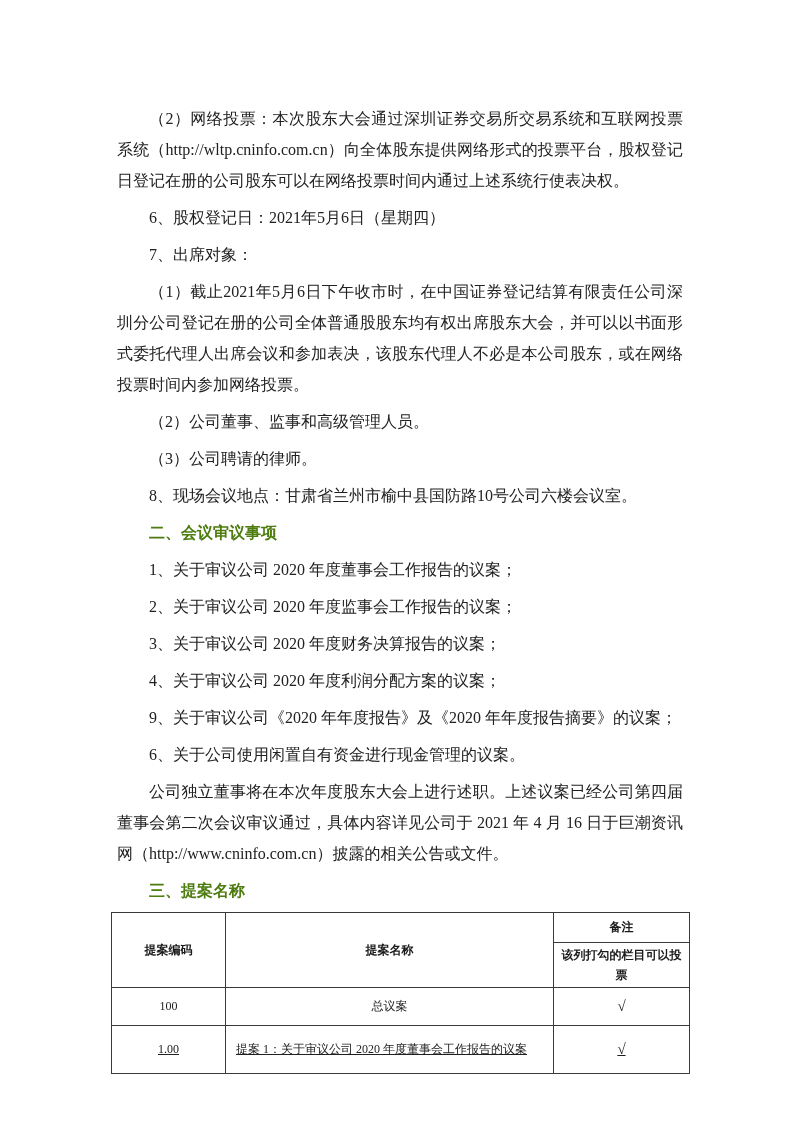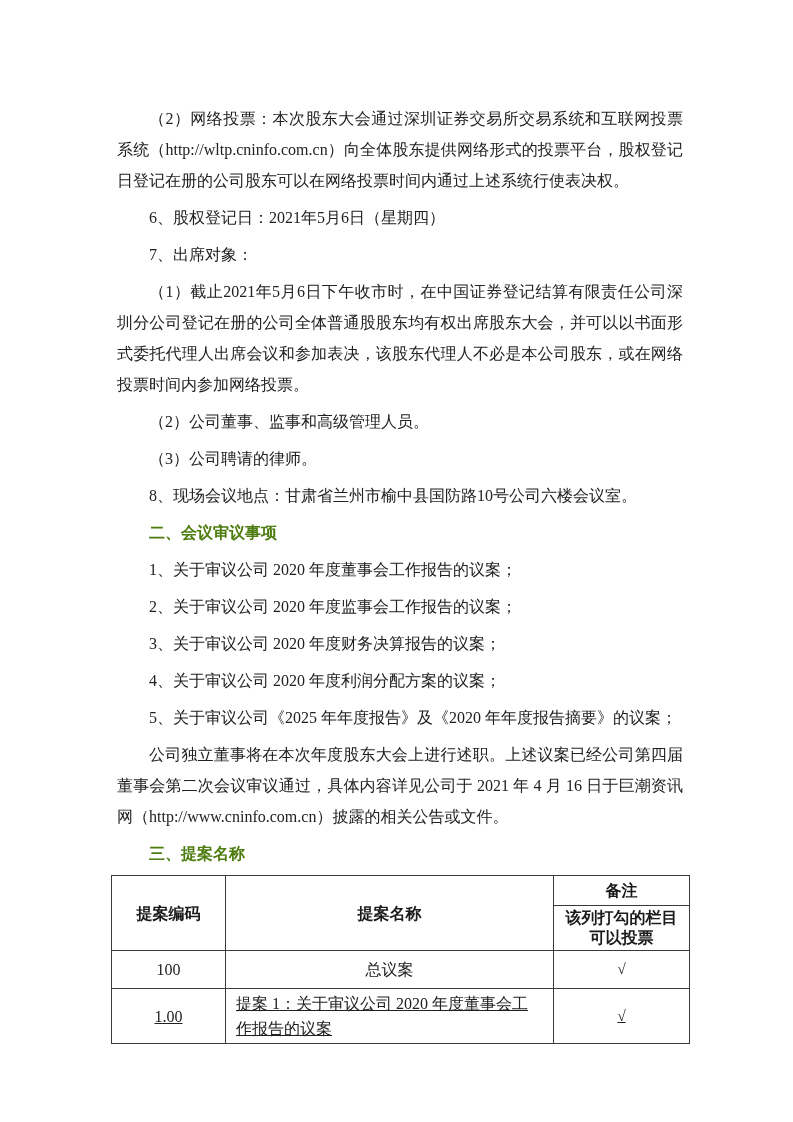--- a/index.html
+++ b/index.html
@@ -37,21 +37,21 @@
     color: #4d7c0f;
   }
   table.proposal-table {
     border-collapse: collapse;
     table-layout: fixed;
     width: 578px;
     margin-top: 2px;
   }
   table.proposal-table td {
     border: 1.5px solid #3a3a3a;
-    font-size: 16px;
+    font-size: 12px;
     text-align: center;
     vertical-align: middle;
     padding: 2px 8px;
     line-height: 25px;
     overflow-wrap: break-word;
   }
   table.proposal-table td.th {
     font-family: "Liberation Sans", "DejaVu Sans", sans-serif;
     font-weight: bold;
     color: #1a1a1a;
@@ -84,21 +84,22 @@
     <p>7、出席对象：</p>
     <p>（1）截止2021年5月6日下午收市时，在中国证券登记结算有限责任公司深圳分公司登记在册的公司全体普通股股东均有权出席股东大会，并可以以书面形式委托代理人出席会议和参加表决，该股东代理人不必是本公司股东，或在网络投票时间内参加网络投票。</p>
     <p>（2）公司董事、监事和高级管理人员。</p>
     <p>（3）公司聘请的律师。</p>
     <p>8、现场会议地点：甘肃省兰州市榆中县国防路10号公司六楼会议室。</p>
     <p class="heading">二、会议审议事项</p>
     <p>1、关于审议公司 2020 年度董事会工作报告的议案；</p>
     <p>2、关于审议公司 2020 年度监事会工作报告的议案；</p>
     <p>3、关于审议公司 2020 年度财务决算报告的议案；</p>
     <p>4、关于审议公司 2020 年度利润分配方案的议案；</p>
-    <p>5、关于审议公司《2025 年年度报告》及《2020 年年度报告摘要》的议案；</p>
+    <p>9、关于审议公司《2020 年年度报告》及《2020 年年度报告摘要》的议案；</p>
+    <p>6、关于公司使用闲置自有资金进行现金管理的议案。</p>
     <p>公司独立董事将在本次年度股东大会上进行述职。上述议案已经公司第四届董事会第二次会议审议通过，具体内容详见公司于 2021 年 4 月 16 日于巨潮资讯网（http://www.cninfo.com.cn）披露的相关公告或文件。</p>
     <p class="heading">三、提案名称</p>
 
     <table class="proposal-table">
       <colgroup>
         <col style="width:114px">
         <col style="width:328px">
         <col style="width:136px">
       </colgroup>
       <tbody>

